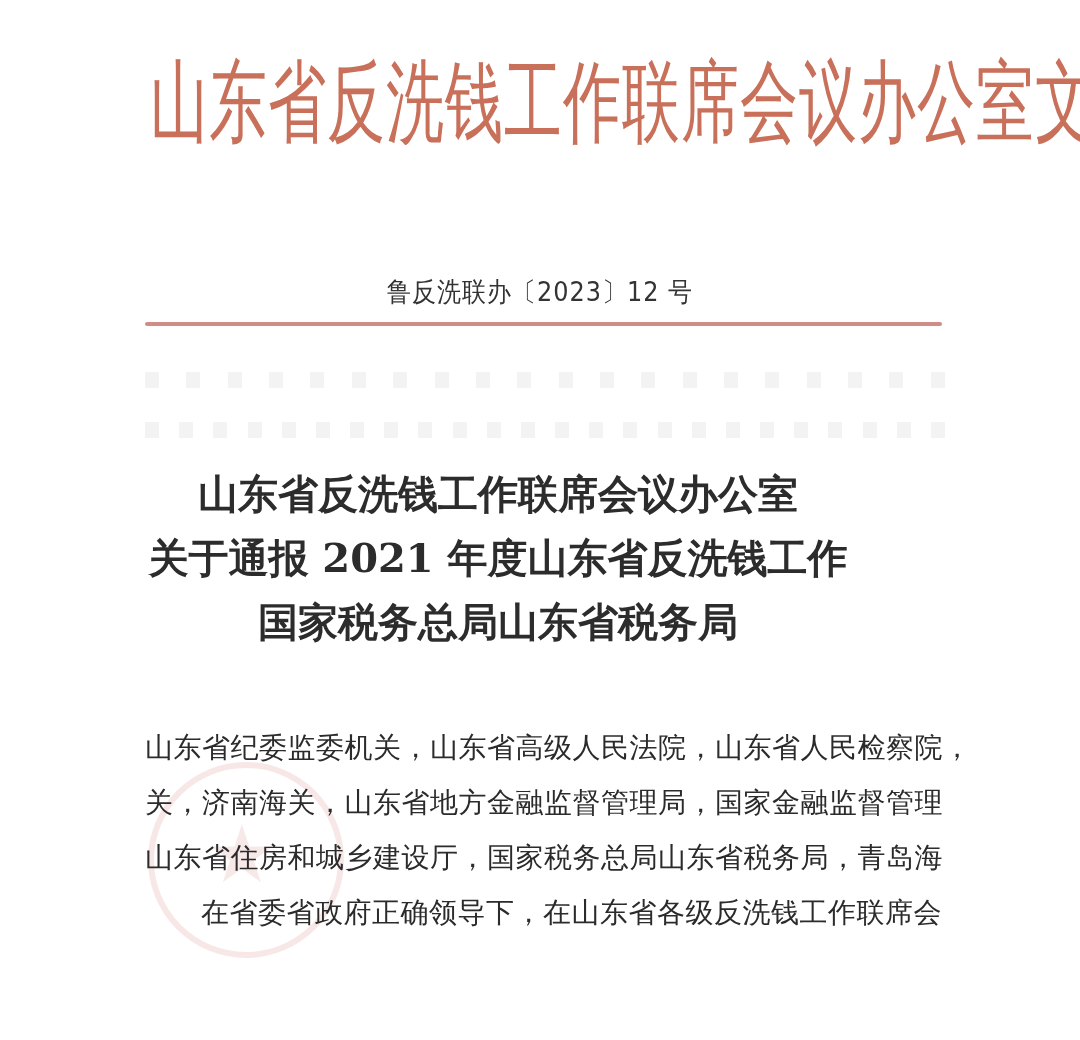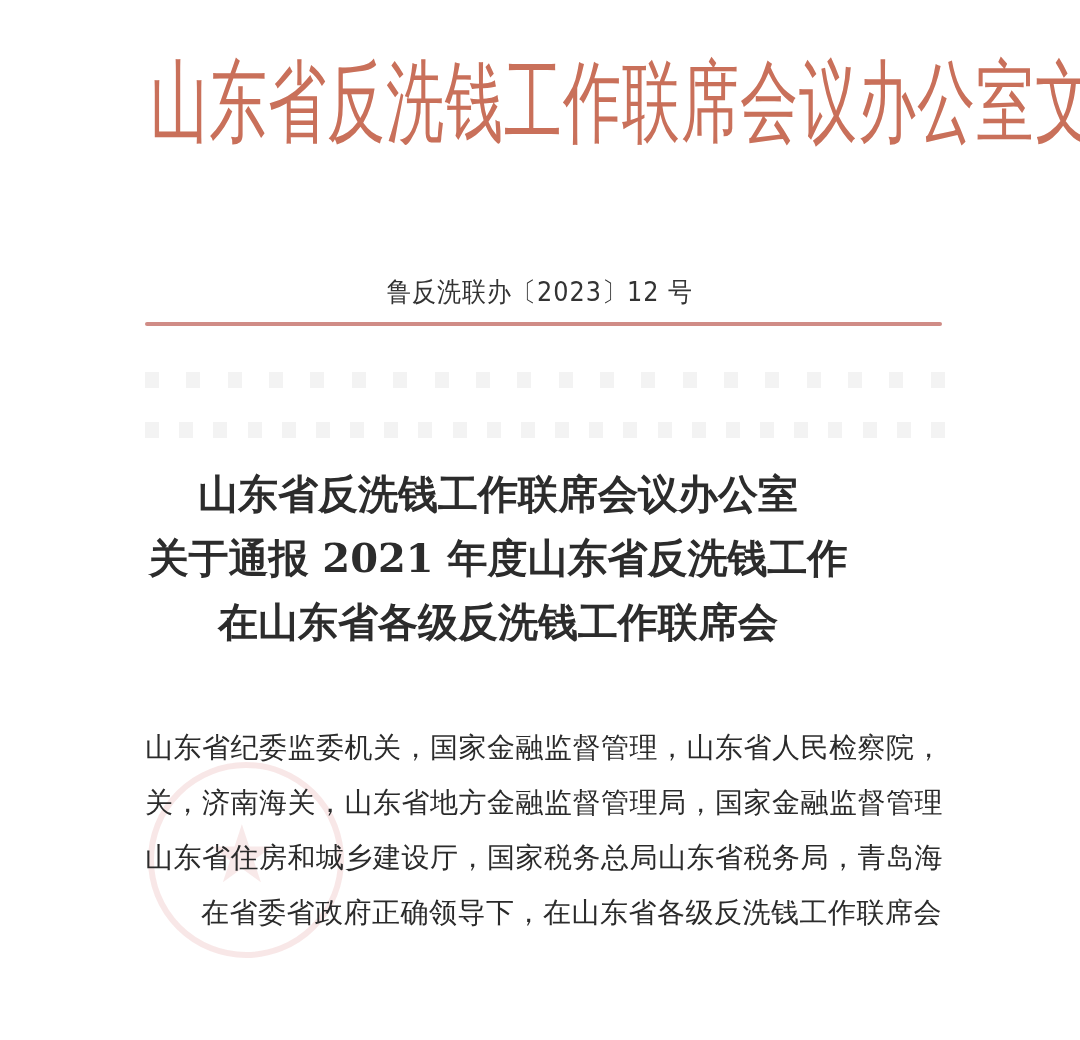--- a/index.html
+++ b/index.html
@@ -115,26 +115,26 @@
       <span></span>
       <span></span>
       <span></span>
       <span></span>
       <span></span>
   </div>
 
   <div class="title">
     <div>山东省反洗钱工作联席会议办公室</div>
     <div>关于通报 2021 年度山东省反洗钱工作</div>
-    <div>在山东省各级反洗钱工作联席会</div>
+    <div>国家税务总局山东省税务局</div>
   </div>
 
   <div class="seal"></div>
   <div class="seal-star">★</div>
 
   <div class="body-text">
-    <div class="line">山东省纪委监委机关，国家金融监督管理，山东省人民检察院，</div>
+    <div class="line">山东省纪委监委机关，山东省高级人民法院，山东省人民检察院，</div>
     <div class="line">关，济南海关，山东省地方金融监督管理局，国家金融监督管理</div>
     <div class="line">山东省住房和城乡建设厅，国家税务总局山东省税务局，青岛海</div>
     <div class="line indent">在省委省政府正确领导下，在山东省各级反洗钱工作联席会</div>
   </div>
 
 </div>
 
 </body></html>

